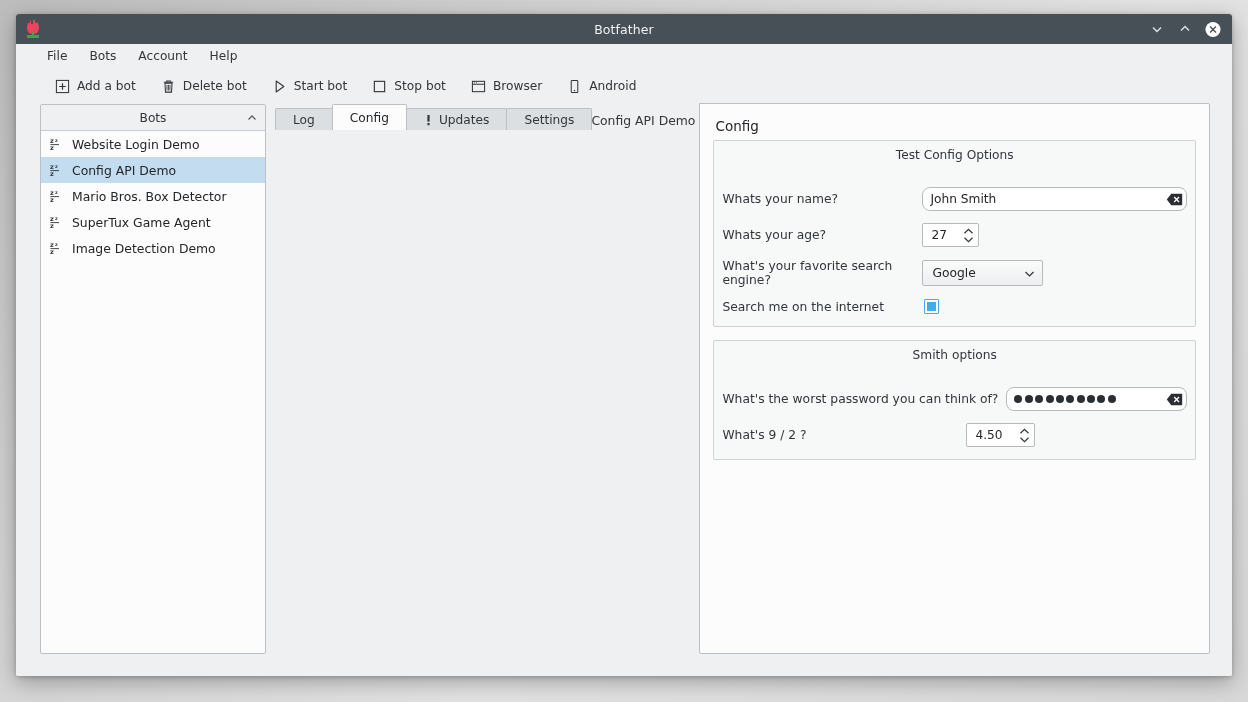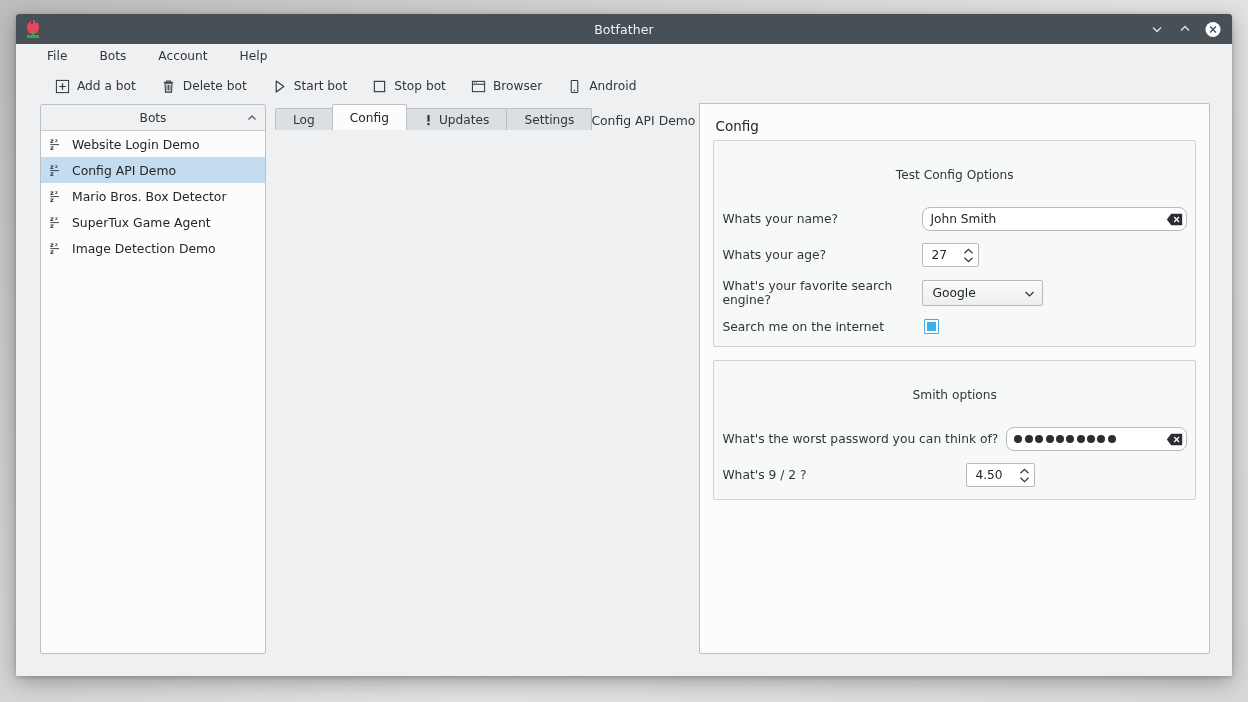--- a/index.html
+++ b/index.html
@@ -101,21 +101,21 @@
   .win-btn svg { display: block; }
 
   
   .menubar {
     height: 24px;
     min-height: 24px;
     background: #eff0f1;
     display: flex;
     align-items: center;
     padding-left: 22px;
-    gap: 14px;
+    gap: 4px;
   }
   .menu-item {
     font-size: 12.2px;
     color: #31363b;
     padding: 3px 9px;
     border-radius: 2px;
     cursor: default;
   }
 
   
@@ -266,21 +266,20 @@
     border: 1px solid #cdd1d4;
     border-radius: 2px;
     background: #f7f8f8;
     margin-bottom: 13px;
   }
   .group-title {
     text-align: center;
     font-size: 12.2px;
     color: #31363b;
     padding: 7px 0 9px;
-    margin-top: 20px;
   }
   .group-body { padding: 16px 8px 12px 6px; }
 
   .frow {
     display: flex;
     align-items: center;
     margin-bottom: 12px;
   }
   .frow:last-child { margin-bottom: 0; }
   .flabel {

